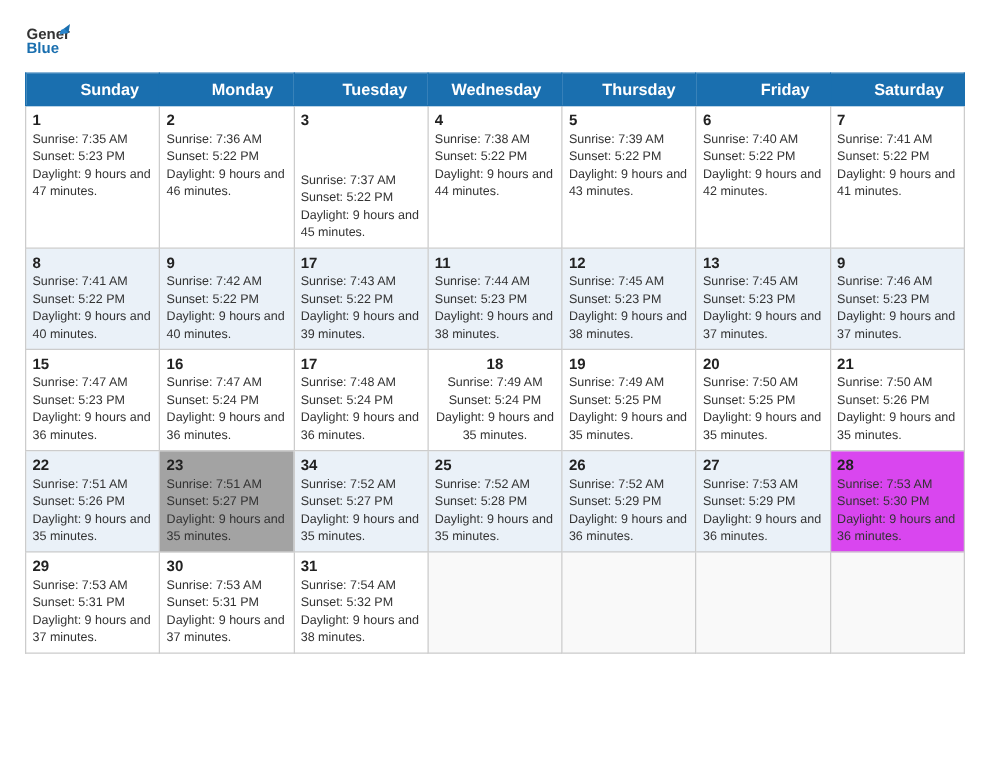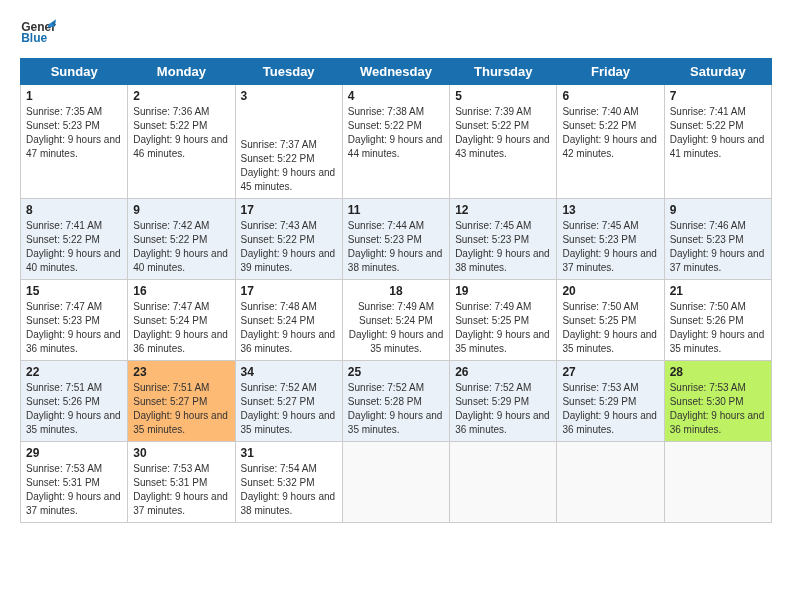--- a/index.html
+++ b/index.html
@@ -44,21 +44,21 @@
     }
     .calendar {
       width: 100%;
       border-collapse: collapse;
       font-size: 11px;
     }
     .calendar th {
       background-color: #1a6faf;
       color: #fff;
       padding: 5px 16px;
-      text-align: center;
+      text-align: right;
       font-size: 13px;
       font-weight: bold;
       border: 1px solid #1a6faf;
     }
     .calendar td {
       border: 1px solid #ccc;
       padding: 4px 5px;
       vertical-align: top;
       width: calc(100% / 7);
       height: 78px;
@@ -249,21 +249,21 @@
 Daylight: 9 hours and 35 minutes.</div>
           </td>
         </tr>
         <tr>
           <td style="background-color: rgb(234, 241, 248);">
             <div class="day-num">22</div>
             <div class="day-info" style="white-space: pre-line;">Sunrise: 7:51 AM
 Sunset: 5:26 PM
 Daylight: 9 hours and 35 minutes.</div>
           </td>
-          <td style="background-color: #fdba74;">
+          <td style="background-color: #a3a3a3;">
             <div class="day-num">23</div>
             <div class="day-info" style="white-space: pre-line;">Sunrise: 7:51 AM
 Sunset: 5:27 PM
 Daylight: 9 hours and 35 minutes.</div>
           </td>
           <td style="background-color: rgb(234, 241, 248);">
             <div class="day-num">34</div>
             <div class="day-info" style="white-space: pre-line;">Sunrise: 7:52 AM
 Sunset: 5:27 PM
 Daylight: 9 hours and 35 minutes.</div>
@@ -279,21 +279,21 @@
             <div class="day-info" style="white-space: pre-line;">Sunrise: 7:52 AM
 Sunset: 5:29 PM
 Daylight: 9 hours and 36 minutes.</div>
           </td>
           <td style="background-color: rgb(234, 241, 248);">
             <div class="day-num">27</div>
             <div class="day-info" style="white-space: pre-line;">Sunrise: 7:53 AM
 Sunset: 5:29 PM
 Daylight: 9 hours and 36 minutes.</div>
           </td>
-          <td style="background-color: #bef264;">
+          <td style="background-color: #d946ef;">
             <div class="day-num">28</div>
             <div class="day-info" style="white-space: pre-line;">Sunrise: 7:53 AM
 Sunset: 5:30 PM
 Daylight: 9 hours and 36 minutes.</div>
           </td>
         </tr>
         <tr>
           <td style="background-color: rgb(255, 255, 255);">
             <div class="day-num">29</div>
             <div class="day-info" style="white-space: pre-line;">Sunrise: 7:53 AM

